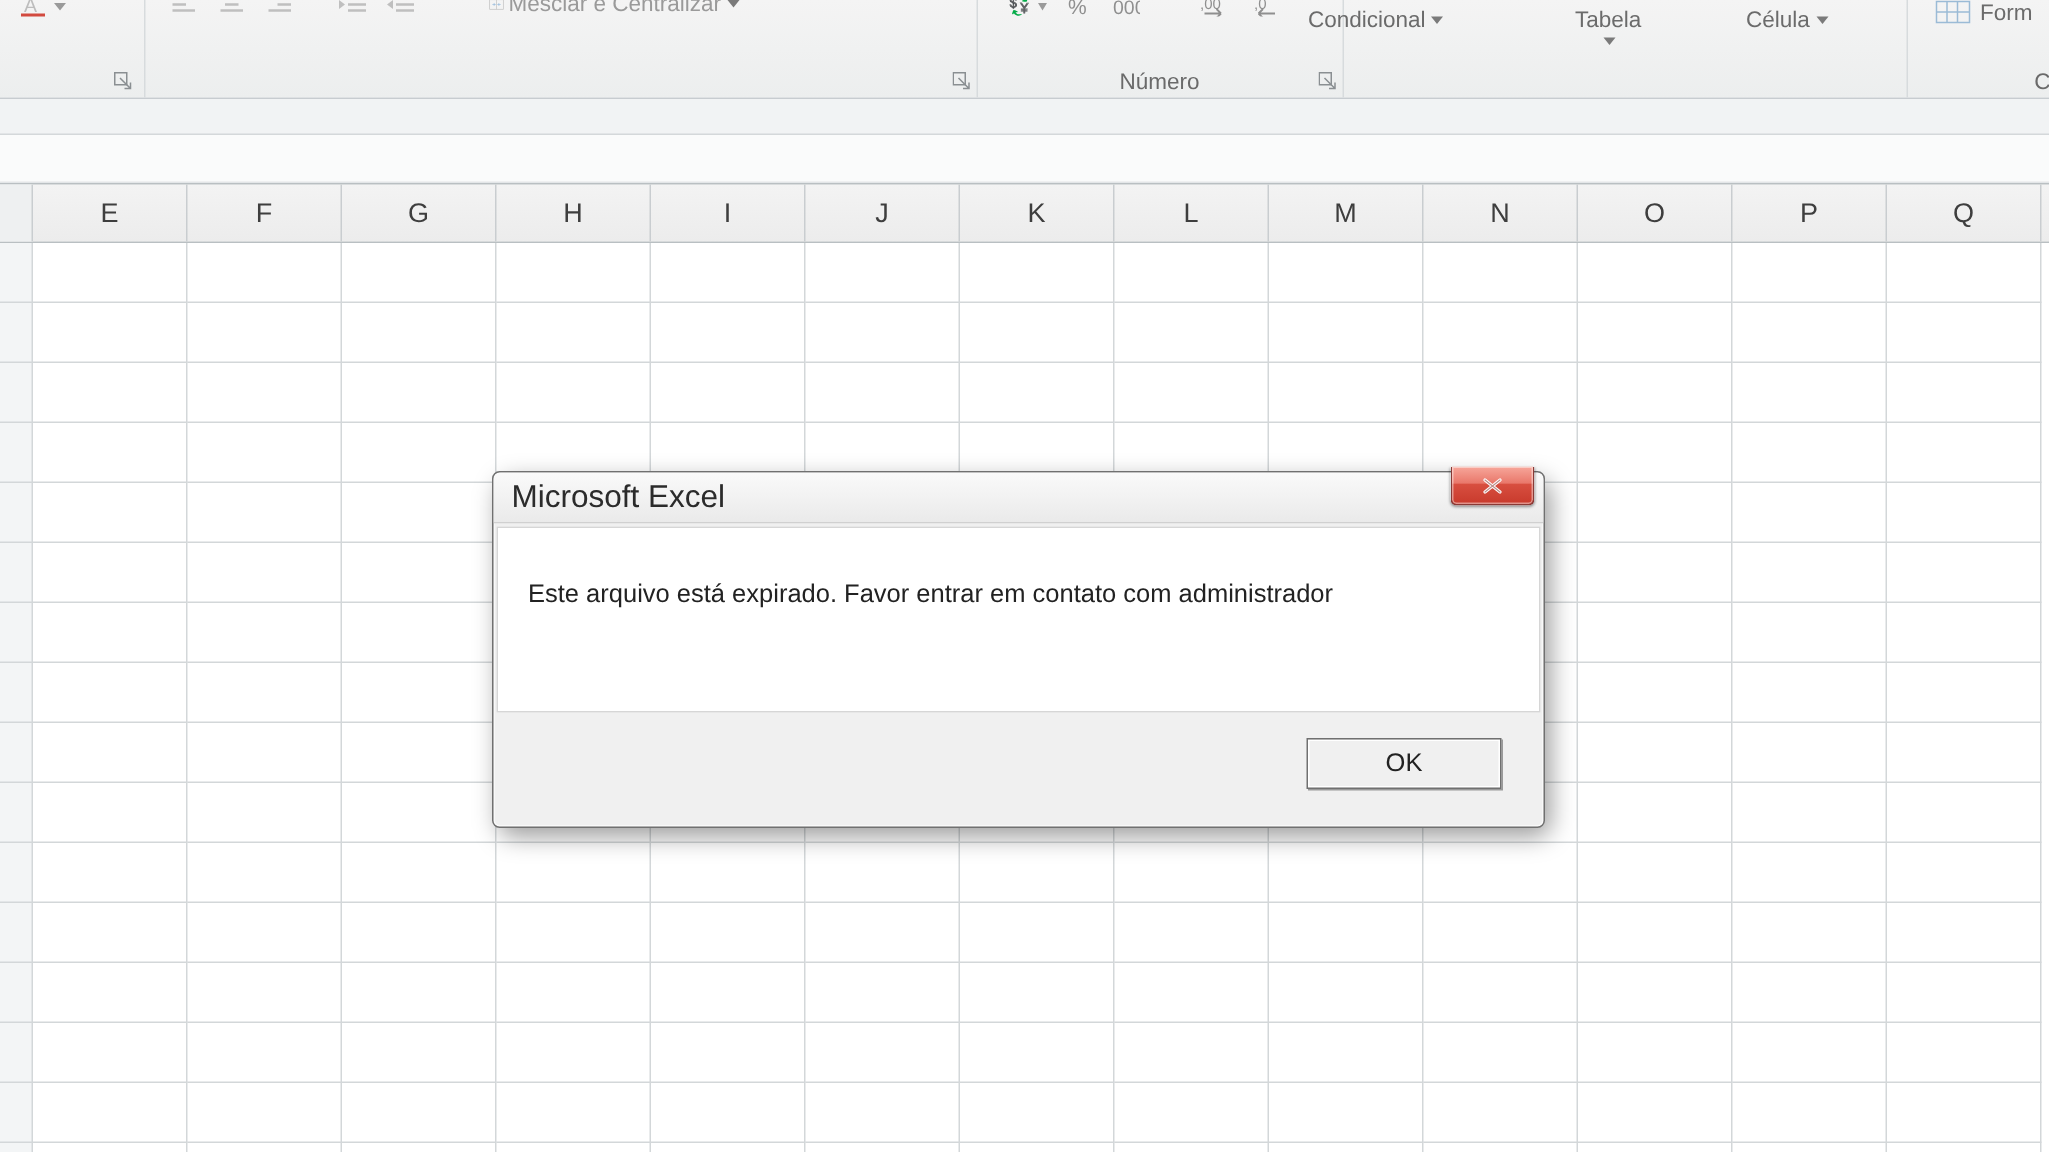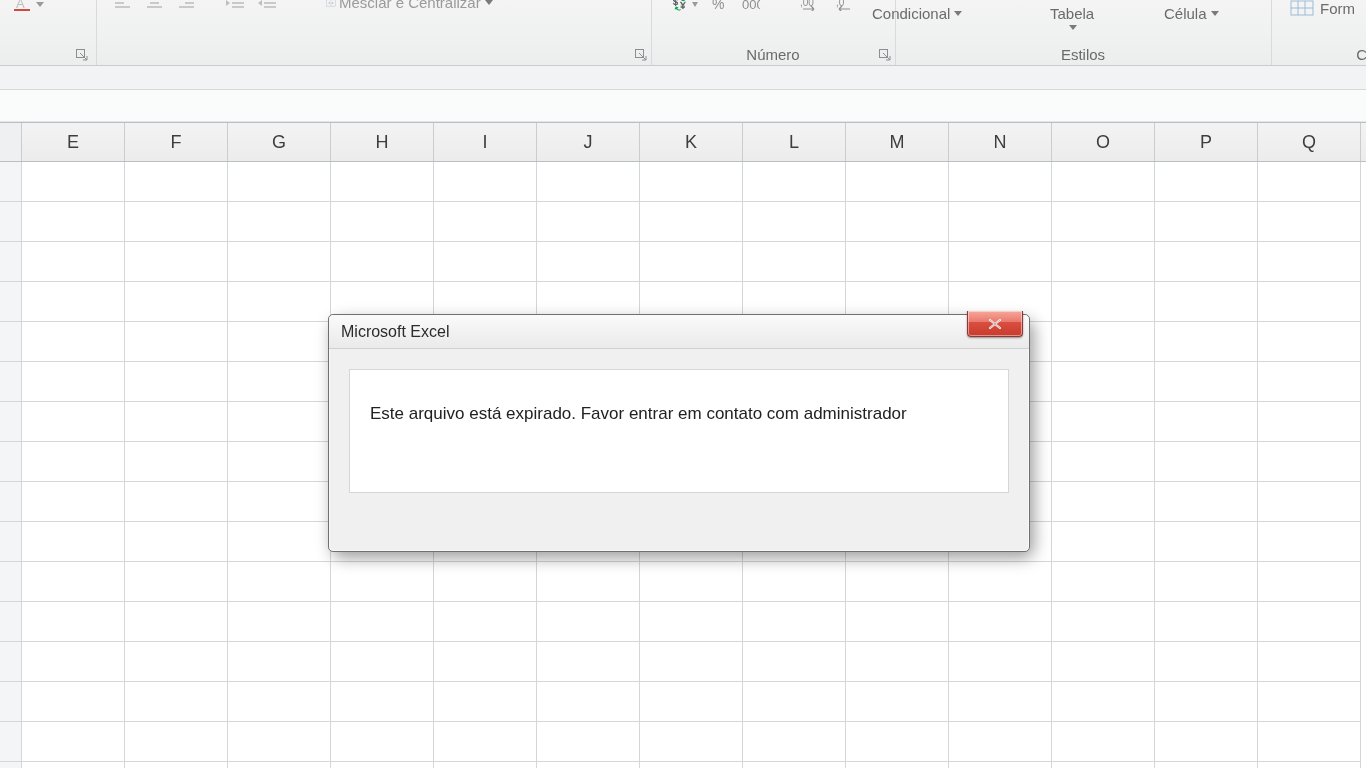--- a/index.html
+++ b/index.html
@@ -71,31 +71,31 @@
     position:absolute; left:328px; top:314px; width:702px; height:238px;
     background:#f0f0f0; border:1px solid #707070; border-radius:5px;
     box-shadow:0 0 0 1px rgba(255,255,255,.6) inset;
   }
   .dlg-titlebar {
     height:34px; display:flex; align-items:center; padding:0 8px 0 12px;
     background:linear-gradient(#fafafa,#eaeaea);
     border-bottom:1px solid #d0d0d0; border-radius:5px 5px 0 0;
     position:relative;
   }
-  .dlg-title { font-size:16px; color:#2b2b2b; }
+  .dlg-title { font-size:21px; color:#2b2b2b; }
   .dlg-close {
     position:absolute; right:6px; top:-4px; width:56px; height:26px;
     border:1px solid #8a3a36; border-top:none; border-radius:0 0 4px 4px;
     background:linear-gradient(#f7a79b 0%, #e9776a 45%, #d84f40 46%, #c83a2c 100%);
     display:flex; align-items:center; justify-content:center;
     box-shadow:0 0 0 1px rgba(255,255,255,.45) inset, 0 1px 2px rgba(0,0,0,.4);
   }
   .dlg-close svg { width:18px; height:12px; }
   .dlg-body {
-    margin:20px; height:124px; background:#ffffff; border:1px solid #d6d6d6;
+    margin:2px; height:124px; background:#ffffff; border:1px solid #d6d6d6;
     padding:34px 20px 0 20px; font-size:17px; color:#222;
   }
   .dlg-footer {
     height:64px; display:flex; align-items:center; justify-content:flex-end;
     padding-right:28px;
   }
   .dlg-ok {
     width:130px; height:34px; background:#f0f0f0;
     border:1px solid #707070; box-shadow:1px 1px 0 #9a9a9a, 0 0 0 1px #fff inset;
     font-size:17px; color:#222; cursor:pointer;
@@ -233,21 +233,20 @@
       <span class="caret drop"></span>
   </span>
   <span class="ribbon-btn-txt" style="left:1050px; top:5px;flex-direction:column;">
     <span>Tabela</span>
       <span class="caret drop"></span>
   </span>
   <span class="ribbon-btn-txt" style="left:1164px; top:5px;">
     <span>Célula</span>
       <span class="caret drop"></span>
   </span>
-  <div class="grp-label" style="left:895px; width:376px;">Estilos</div>
   <div class="grp-sep" style="left:1271px;"></div>
 
   <span class="fmt-ico" style="left:1290px;">
     <svg width="26" height="20">
         <rect x="1" y="3" width="22" height="14" fill="none" stroke="#9bbbd6"></rect>
         <line x1="1" y1="10" x2="23" y2="10" stroke="#9bbbd6"></line>
         <line x1="8" y1="3" x2="8" y2="17" stroke="#9bbbd6"></line>
         <line x1="15" y1="3" x2="15" y2="17" stroke="#9bbbd6"></line>
       </svg>
   </span>
@@ -544,13 +543,16 @@
     <div class="dlg-close">
       <svg viewBox="0 0 18 12">
         <path d="M4 2 L14 10 M14 2 L4 10" stroke="#ffffff" stroke-width="2.2" stroke-linecap="round"></path>
         <path d="M4 2 L14 10 M14 2 L4 10" stroke="#7a1f18" stroke-width="0.8" stroke-linecap="round" opacity="0.5"></path>
       </svg>
     </div>
   </div>
   <div class="dlg-body">
     <span>Este arquivo está expirado. Favor entrar em contato com administrador</span>
   </div>
+  <div class="dlg-footer">
+    <button class="dlg-ok">OK</button>
+  </div>
 </div>
 
 </body></html>

